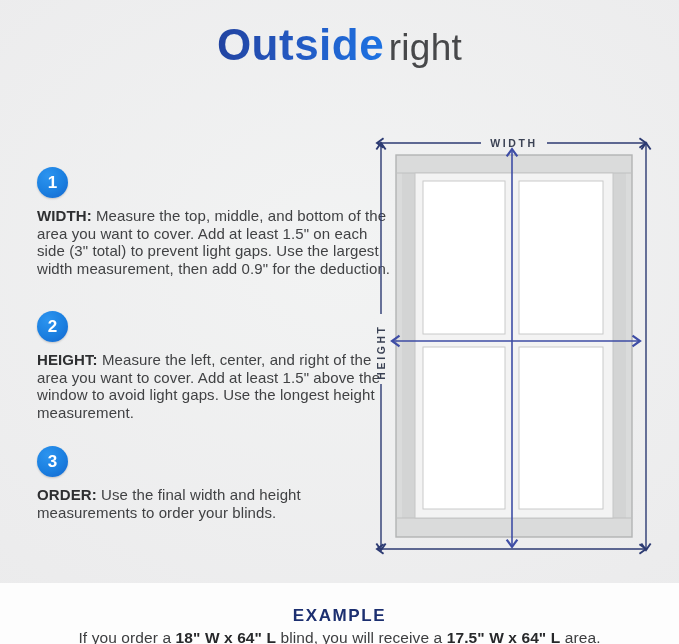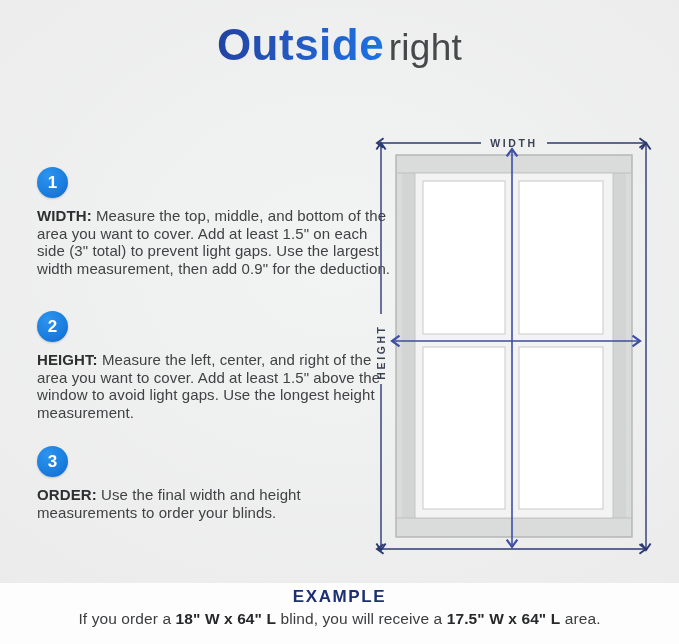--- a/index.html
+++ b/index.html
@@ -49,21 +49,21 @@
     font-family:"Liberation Sans", sans-serif;
     font-size:10.5px; font-weight:600; letter-spacing:2.6px; fill:#3b4254;
   }
 
   
   .footer {
     position:absolute; left:0; bottom:0; width:679px; height:61px;
     background:#fdfdfd; text-align:center;
   }
   .footer-heading {
-    padding-top:4px; font-size:17px; font-weight:700;
+    padding-top:23px; font-size:17px; font-weight:700;
     letter-spacing:1.6px; color:#1c2f70;
   }
   .footer-line { margin-top:3px; font-size:15.5px; color:#3c3d3f; letter-spacing:0.1px; }
   .footer-line .seg-bold { font-weight:700; color:#27282a; }
 </style>
 </head>
 <body>
 
 <div class="canvas">
 

